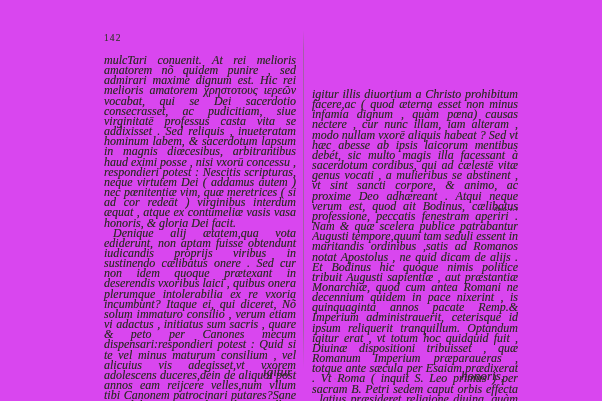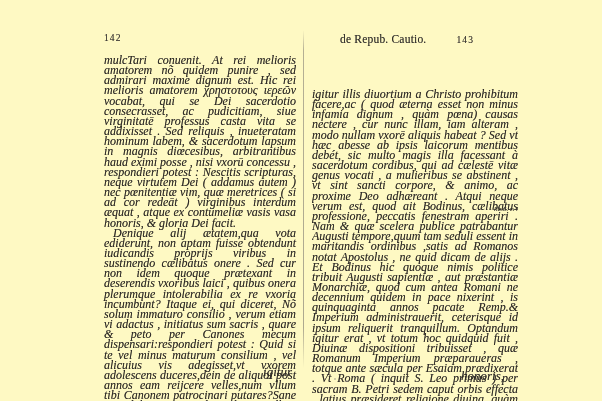--- a/index.html
+++ b/index.html
@@ -4,21 +4,21 @@
 <style>
   html, body {
     margin: 0;
     padding: 0;
     background: #ffffff;
   }
   .scan {
     position: relative;
     width: 602px;
     height: 401px;
-    background: #fef9c3;
+    background: #d946ef;
     overflow: hidden;
     font-family: "Liberation Serif", serif;
     color: #2a2724;
   }
 
   
   .page {
     position: absolute;
     top: 0;
     height: 401px;
@@ -136,24 +136,20 @@
     <div class="body">
       <p>mulcTari conuenit. At rei melioris amatorem nõ quidem punire , sed admirari maxime dignum est. Hic rei melioris amatorem χρηστοτους ιερεῶν vocabat, qui se Dei sacerdotio consecrasset, ac pudicitiam, siue virginitatē professus casta vita se addixisset . Sed reliquis , inueteratam hominum labem, &amp; sacerdotum lapsum in magnis diœcesibus, arbitrantibus haud eximi posse , nisi vxorū concessu , respondieri potest : Nescitis scripturas, neque virtutem Dei ( addamus autem ) nec pœnitentiæ vim, quæ meretrices ( si ad cor redeāt ) virginibus interdum æquat , atque ex contumeliæ vasis vasa honoris, &amp; gloria Dei facit.</p>
       <p class="indent">Denique alij ætatem,qua vota ediderunt, non aptam fuisse obtendunt iudicandis proprijs viribus in sustinendo cælibatus onere . Sed cur non idem quoque prætexant in deserendis vxoribus laici , quibus onera plerumque intolerabilia ex re vxoria incumbunt? Itaque ei, qui diceret, Nõ solum immaturo consilio , verum etiam vi adactus , initiatus sum sacris , quare &amp; peto per Canones mecum dispensari:respondieri potest : Quid si te vel minus maturum consilium , vel alicuius vis adegisset,vt vxorem adolescens duceres,dein de aliquot post annos eam reijcere velles,num vllum tibi Canonem patrocinari putares?Sane non dubito , quin plures laici mallent vxore carere , quàm pij sacerdotes matrimonio iūgi. Licebit ne</p>
     </div>
 
     <div class="catchword">igitur</div>
   </div>
 
   <div class="page page-right">
 
-    <div class="head">
-      <span class="title">de Repub. Cautio.</span>
-      <span class="folio">143</span>
-    </div>
 
     <div class="body">
       <p>igitur illis diuortium a Christo prohibitum facere,ac ( quod æterna esset non minus infamia dignum , quàm pœna) causas nectere , cur nunc illam, iam alteram , modo nullam vxorē aliquis habeat ? Sed vt hæc abesse ab ipsis laicorum mentibus debét, sic multo magis illa facessant à sacerdotum cordibus, qui ad cælestē vitæ genus vocati , a mulieribus se abstinent , vt sint sancti corpore, &amp; animo, ac proxime Deo adhæreant . Atqui neque verum est, quod ait Bodinus, cælibatus professione, peccatis fenestram aperiri . Nam &amp; quæ scelera publice patrabantur Augusti tempore,quum tam seduli essent in maritandis ordinibus ,satis ad Romanos notat Apostolus , ne quid dicam de alijs . Et Bodinus hic quoque nimis politice tribuit Augusti sapientiæ , aut præstantiæ Monarchiæ, quod cum antea Romani ne decennium quidem in pace nixerint , is quinquaginta annos pacate Remp.&amp; Imperium administrauerit, ceterisque id ipsum reliquerit tranquillum. Optandum igitur erat , vt totum hoc quidquid fuit , Diuinæ dispositioni tribuisset , quæ Romanum Imperium præparaueras , totque ante sæcula per Esaiam prædixerat . Vt Roma ( inquit S. Leo primus ) per sacram B. Petri sedem caput orbis effecta , latius præsideret religione diuina, quàm potestate terrena . Quamuis enim multis aucta victorijs ius imperij sui terra mariq. protulerit,</p>
     </div>
 
     <div class="catchword">honoris,</div>
   </div>
 
   <div class="marginal">lib.6. c.4</div>
 

